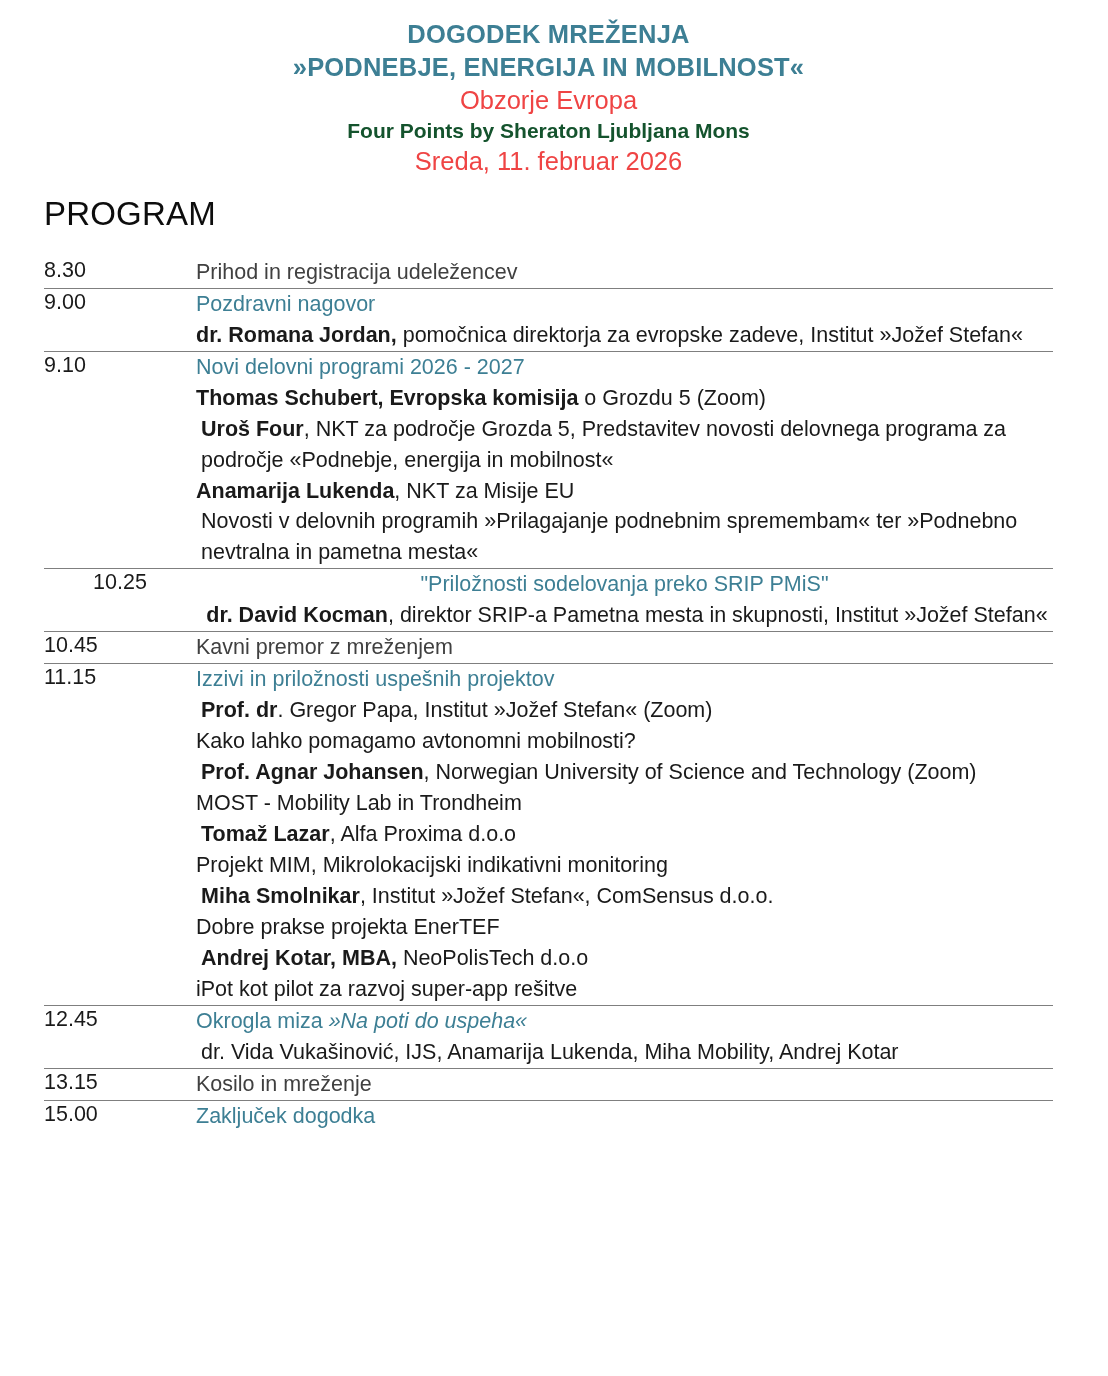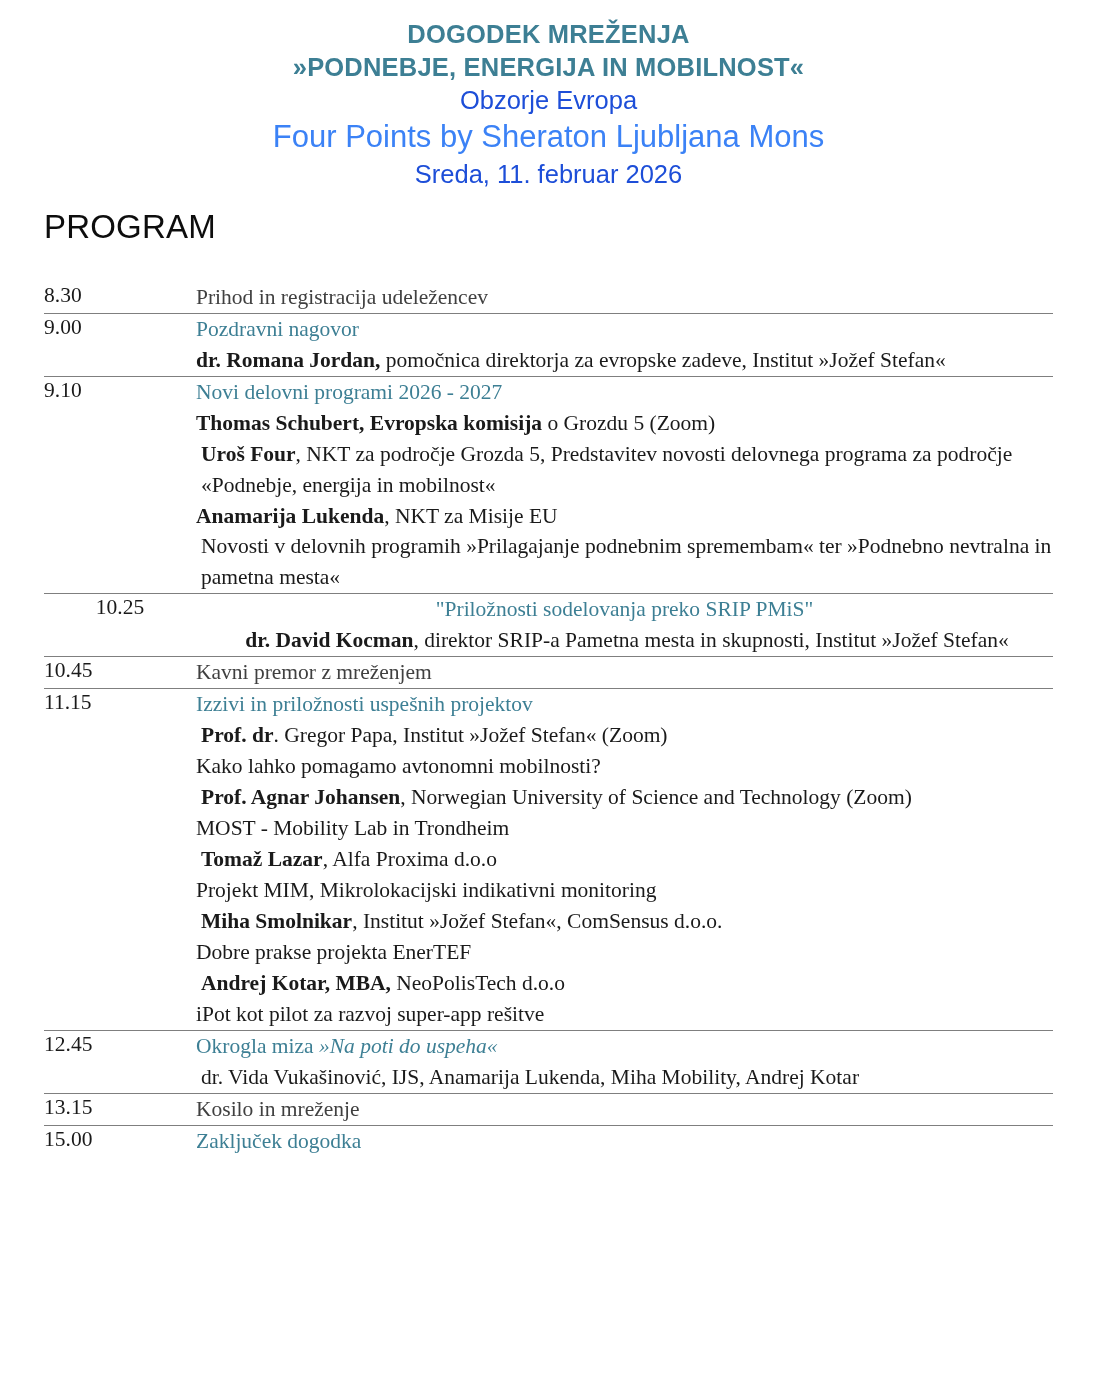--- a/index.html
+++ b/index.html
@@ -30,46 +30,45 @@
   .header .hline {
     display: block;
   }
   .h-teal-bold {
     color: #3d7f94;
     font-weight: bold;
     font-size: 25.5px;
     letter-spacing: 0.2px;
   }
   .h-teal {
-    color: #1d4ed8;
+    color: #ef4444;
     font-weight: normal;
     font-size: 25.5px;
   }
   .h-black {
-    color: #3b82f6;
-    font-weight: normal;
-    font-size: 31px;
+    color: #14532d;
+    font-weight: bold;
+    font-size: 21px;
   }
 
   
   .program-title {
     margin-top: 17px;
     font-size: 33px;
     font-weight: normal;
     color: #0d0d0d;
     letter-spacing: 0.2px;
   }
 
   
   .schedule {
-    margin-top: 36px;
+    margin-top: 24px;
     width: 1009px;
     border-collapse: collapse;
     table-layout: fixed;
-    font-family: Liberation Serif, serif;
   }
   .schedule td {
     vertical-align: top;
     padding: 0;
     border: 0;
   }
   .schedule tr.row > td {
     border-bottom: 1.6px solid #7f7f7f;
   }
   .schedule tr.row.last > td {

